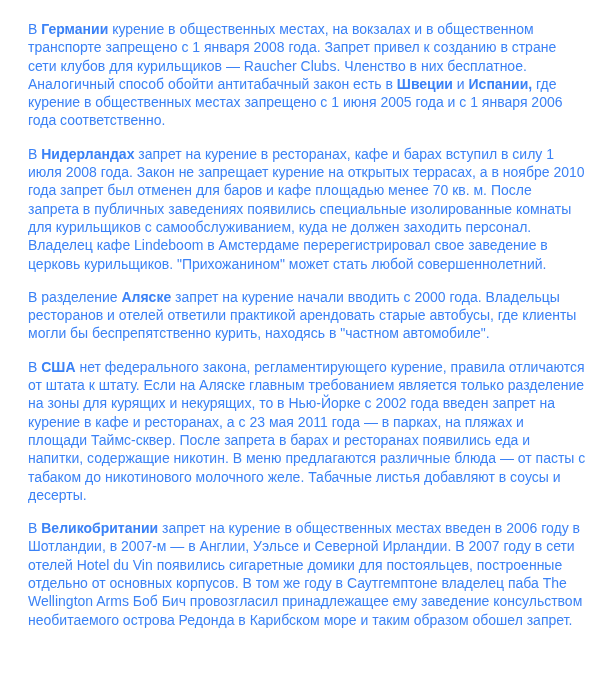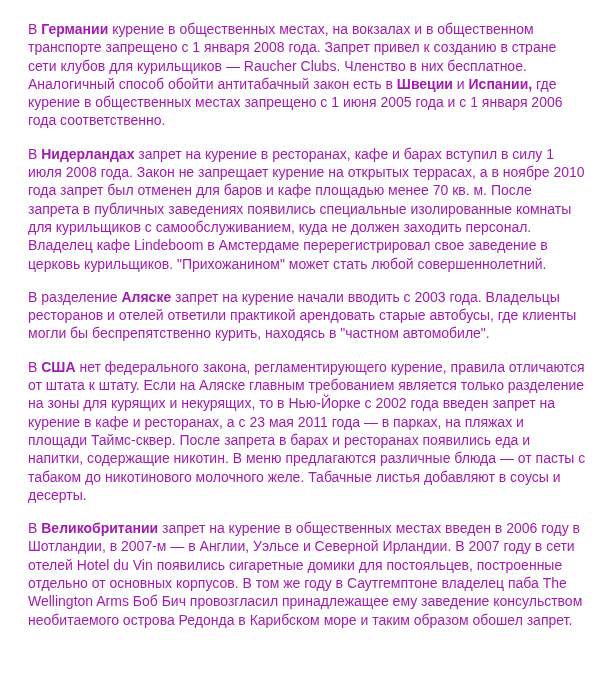--- a/index.html
+++ b/index.html
@@ -24,19 +24,19 @@
   .article p {
     margin: 0 0 15px 0;
   }
   .article b {
     font-weight: 700;
   }
 </style>
 </head>
 <body style="background: rgb(255, 255, 255);">
 
-<div class="article" style="color: #a21caf;">
+<div class="article" style="color: #3b82f6;">
     <p><span>В </span><b>Германии</b><span> курение в общественных местах, на вокзалах и в общественном транспорте запрещено с 1 января 2008 года. Запрет привел к созданию в стране сети клубов для курильщиков — Raucher Clubs. Членство в них бесплатное. Аналогичный способ обойти антитабачный закон есть в </span><b>Швеции</b><span> и </span><b>Испании,</b><span> где курение в общественных местах запрещено с 1 июня 2005 года и с 1 января 2006 года соответственно.</span></p>
     <p><span>В </span><b>Нидерландах</b><span> запрет на курение в ресторанах, кафе и барах вступил в силу 1 июля 2008 года. Закон не запрещает курение на открытых террасах, а в ноябре 2010 года запрет был отменен для баров и кафе площадью менее 70 кв. м. После запрета в публичных заведениях появились специальные изолированные комнаты для курильщиков с самообслуживанием, куда не должен заходить персонал. Владелец кафе Lindeboom в Амстердаме перерегистрировал свое заведение в церковь курильщиков. "Прихожанином" может стать любой совершеннолетний.</span></p>
-    <p><span>В разделение </span><b>Аляске</b><span> запрет на курение начали вводить с 2003 года. Владельцы ресторанов и отелей ответили практикой арендовать старые автобусы, где клиенты могли бы беспрепятственно курить, находясь в "частном автомобиле".</span></p>
+    <p><span>В разделение </span><b>Аляске</b><span> запрет на курение начали вводить с 2000 года. Владельцы ресторанов и отелей ответили практикой арендовать старые автобусы, где клиенты могли бы беспрепятственно курить, находясь в "частном автомобиле".</span></p>
     <p><span>В </span><b>США</b><span> нет федерального закона, регламентирующего курение, правила отличаются от штата к штату. Если на Аляске главным требованием является только разделение на зоны для курящих и некурящих, то в Нью-Йорке с 2002 года введен запрет на курение в кафе и ресторанах, а с 23 мая 2011 года — в парках, на пляжах и площади Таймс-сквер. После запрета в барах и ресторанах появились еда и напитки, содержащие никотин. В меню предлагаются различные блюда — от пасты с табаком до никотинового молочного желе. Табачные листья добавляют в соусы и десерты.</span></p>
     <p><span>В </span><b>Великобритании</b><span> запрет на курение в общественных местах введен в 2006 году в Шотландии, в 2007-м — в Англии, Уэльсе и Северной Ирландии. В 2007 году в сети отелей Hotel du Vin появились сигаретные домики для постояльцев, построенные отдельно от основных корпусов. В том же году в Саутгемптоне владелец паба The Wellington Arms Боб Бич провозгласил принадлежащее ему заведение консульством необитаемого острова Редонда в Карибском море и таким образом обошел запрет.</span></p>
   </div>
 
 </body></html>

